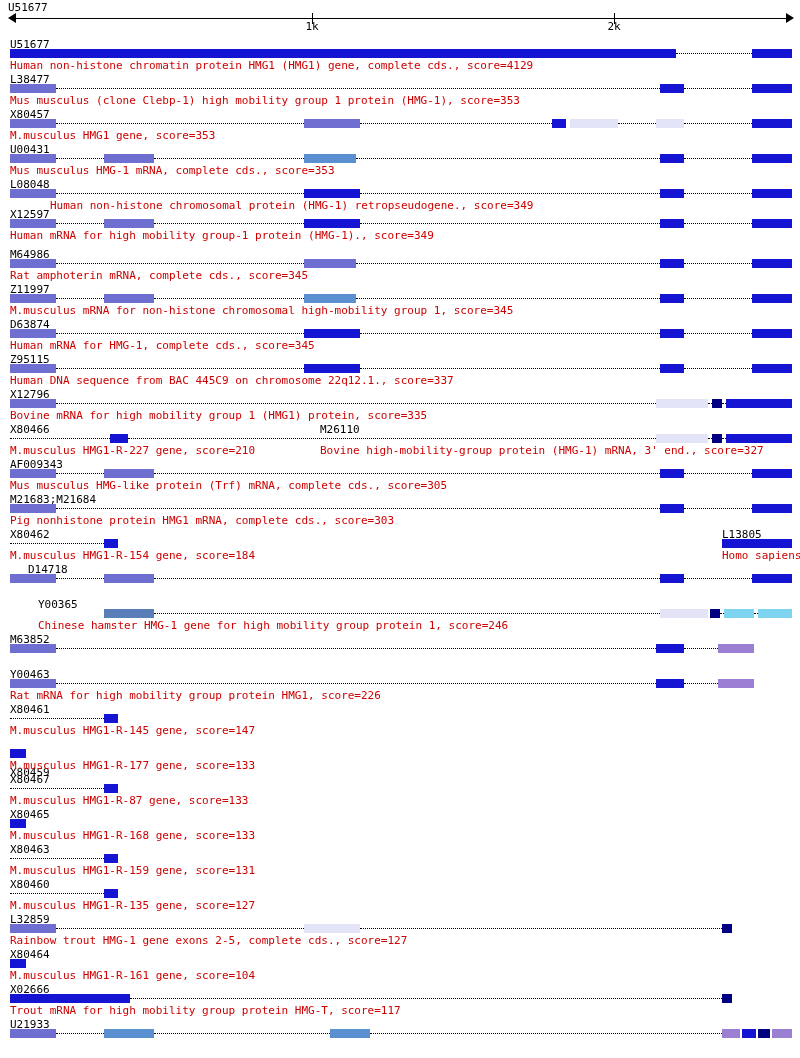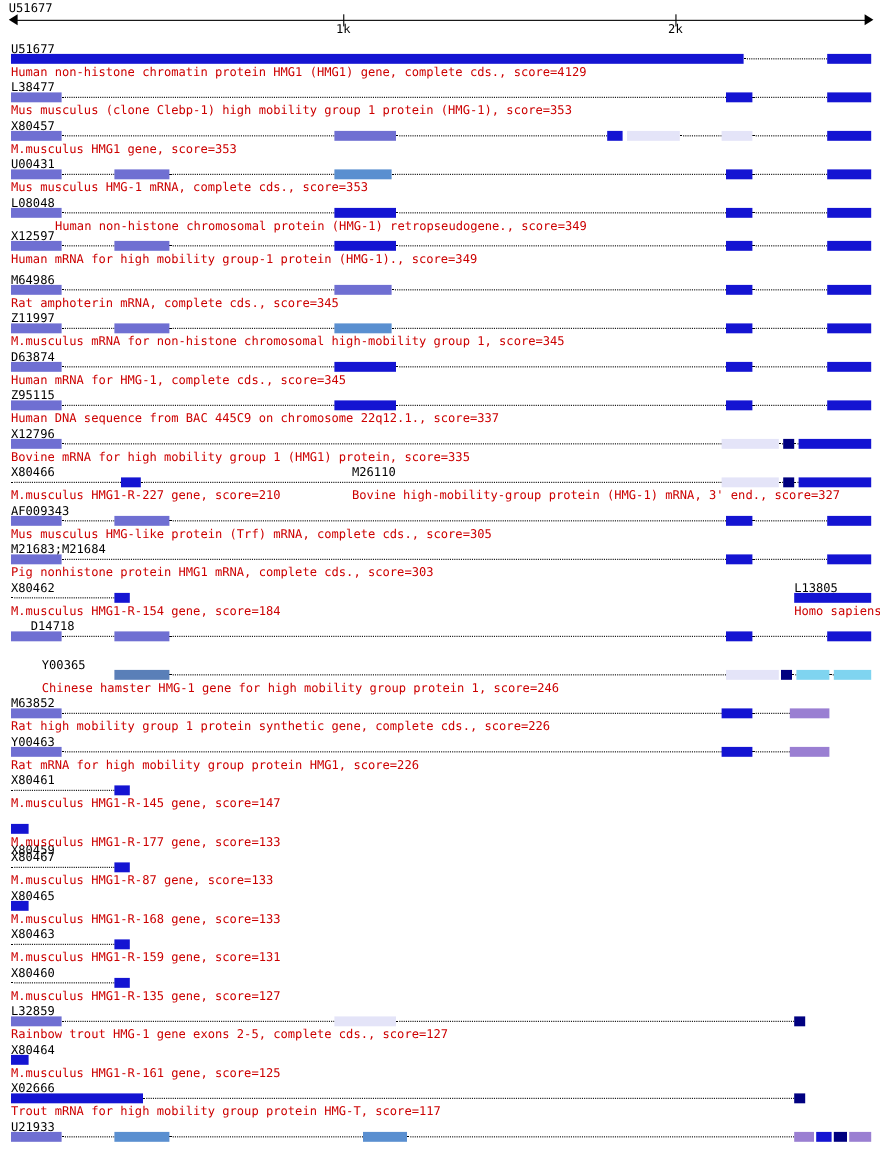--- a/index.html
+++ b/index.html
@@ -308,21 +308,20 @@
         <div class="connector" style="left: 720px; width: 4px;"></div>
         <div class="connector" style="left: 754px; width: 4px;"></div>
         <div class="seg" style="left: 104px; width: 50px; background: rgb(90, 127, 184);"></div>
         <div class="seg" style="left: 660px; width: 48px; background: rgb(228, 228, 248);"></div>
         <div class="seg" style="left: 710px; width: 10px; background: rgb(0, 0, 128);"></div>
         <div class="seg" style="left: 724px; width: 30px; background: rgb(127, 212, 240);"></div>
         <div class="seg" style="left: 758px; width: 34px; background: rgb(127, 212, 240);"></div>
       </div>
       <div class="row" style="top: 633px;">
         <div class="row-acc" style="left: 10px;">M63852</div>
-        <div class="row-desc" style="left: 10px;">Rat high mobility group 1 protein synthetic gene, complete cds., score=226</div>
         <div class="connector" style="left: 56px; width: 600px;"></div>
         <div class="connector" style="left: 684px; width: 34px;"></div>
         <div class="seg" style="left: 10px; width: 46px; background: rgb(111, 111, 210);"></div>
         <div class="seg" style="left: 656px; width: 28px; background: rgb(20, 20, 210);"></div>
         <div class="seg" style="left: 718px; width: 36px; background: rgb(154, 127, 210);"></div>
       </div>
       <div class="row" style="top: 668px;">
         <div class="row-acc" style="left: 10px;">Y00463</div>
         <div class="row-desc" style="left: 10px;">Rat mRNA for high mobility group protein HMG1, score=226</div>
         <div class="connector" style="left: 56px; width: 600px;"></div>
@@ -369,21 +368,21 @@
         <div class="row-acc" style="left: 10px;">L32859</div>
         <div class="row-desc" style="left: 10px;">Rainbow trout HMG-1 gene exons 2-5, complete cds., score=127</div>
         <div class="connector" style="left: 56px; width: 248px;"></div>
         <div class="connector" style="left: 360px; width: 362px;"></div>
         <div class="seg" style="left: 10px; width: 46px; background: rgb(111, 111, 210);"></div>
         <div class="seg" style="left: 304px; width: 56px; background: rgb(228, 228, 248);"></div>
         <div class="seg" style="left: 722px; width: 10px; background: rgb(0, 0, 128);"></div>
       </div>
       <div class="row" style="top: 948px;">
         <div class="row-acc" style="left: 10px;">X80464</div>
-        <div class="row-desc" style="left: 10px;">M.musculus HMG1-R-161 gene, score=125</div>
+        <div class="row-desc" style="left: 10px;">M.musculus HMG1-R-161 gene, score=104</div>
         <div class="seg" style="left: 10px; width: 16px; background: rgb(20, 20, 210);"></div>
       </div>
       <div class="row" style="top: 983px;">
         <div class="row-acc" style="left: 10px;">X02666</div>
         <div class="row-desc" style="left: 10px;">Trout mRNA for high mobility group protein HMG-T, score=117</div>
         <div class="connector" style="left: 130px; width: 592px;"></div>
         <div class="seg" style="left: 10px; width: 120px; background: rgb(20, 20, 210);"></div>
         <div class="seg" style="left: 722px; width: 10px; background: rgb(0, 0, 128);"></div>
       </div>
       <div class="row" style="top: 1018px;">

